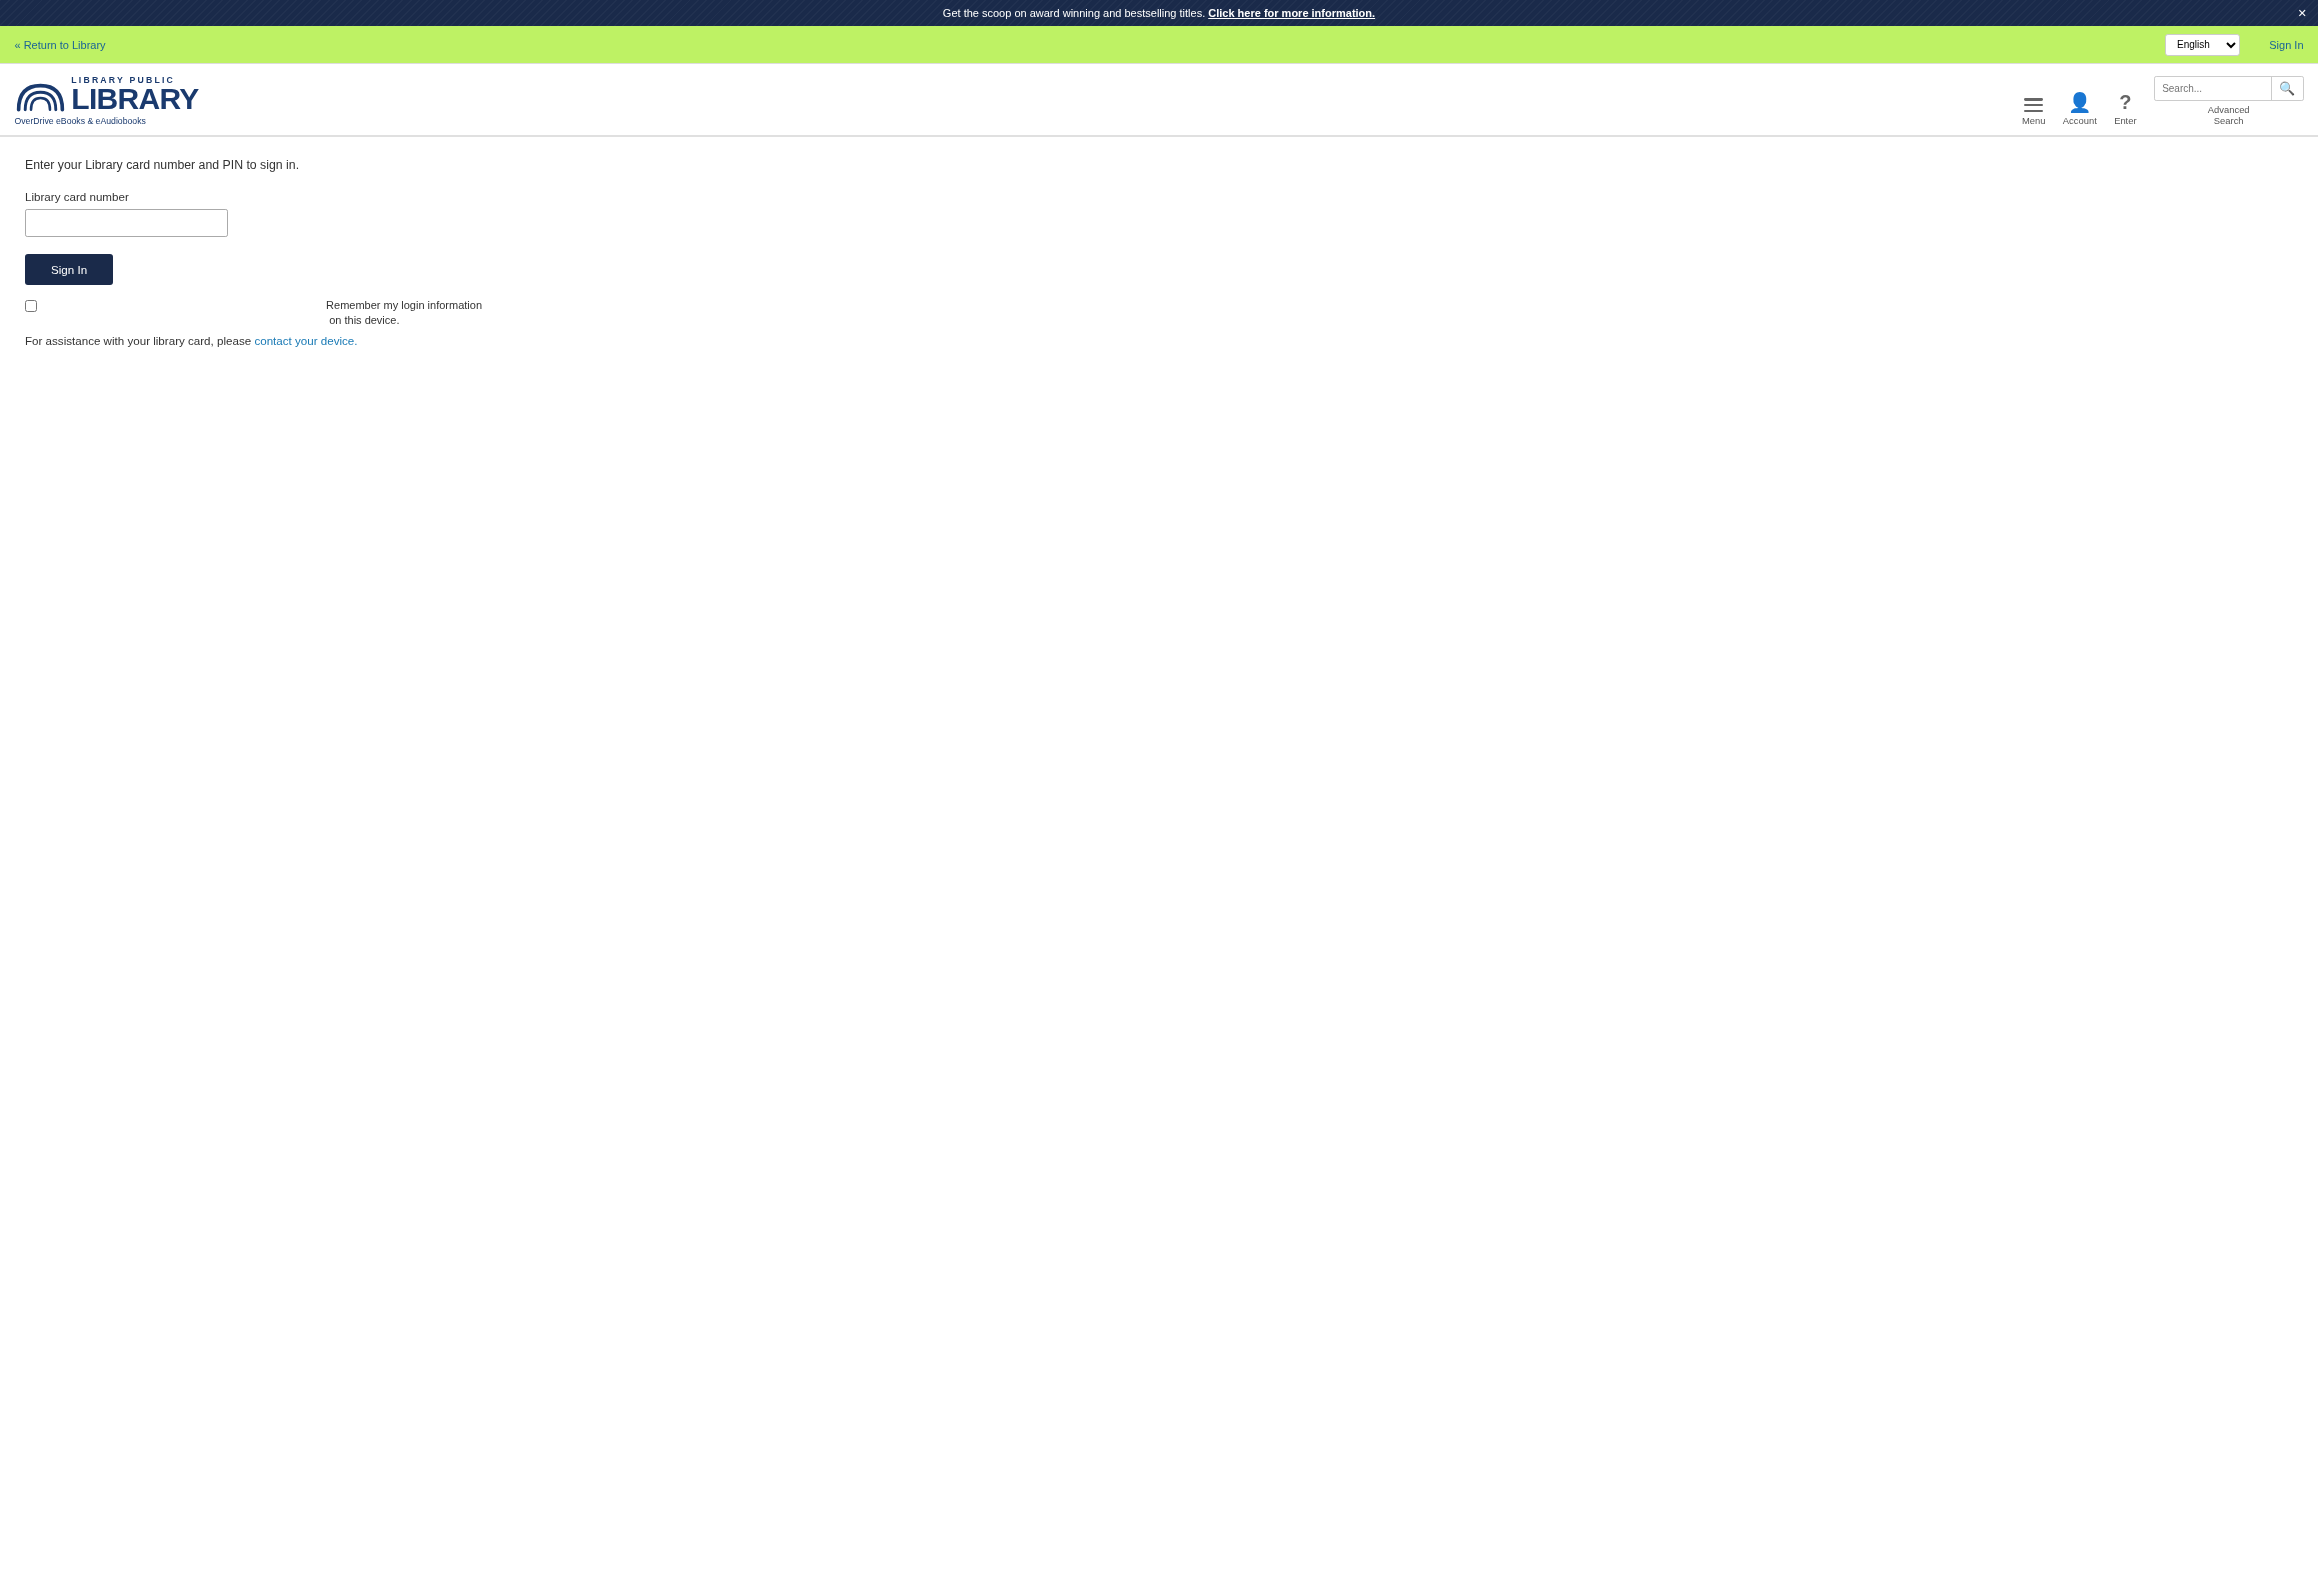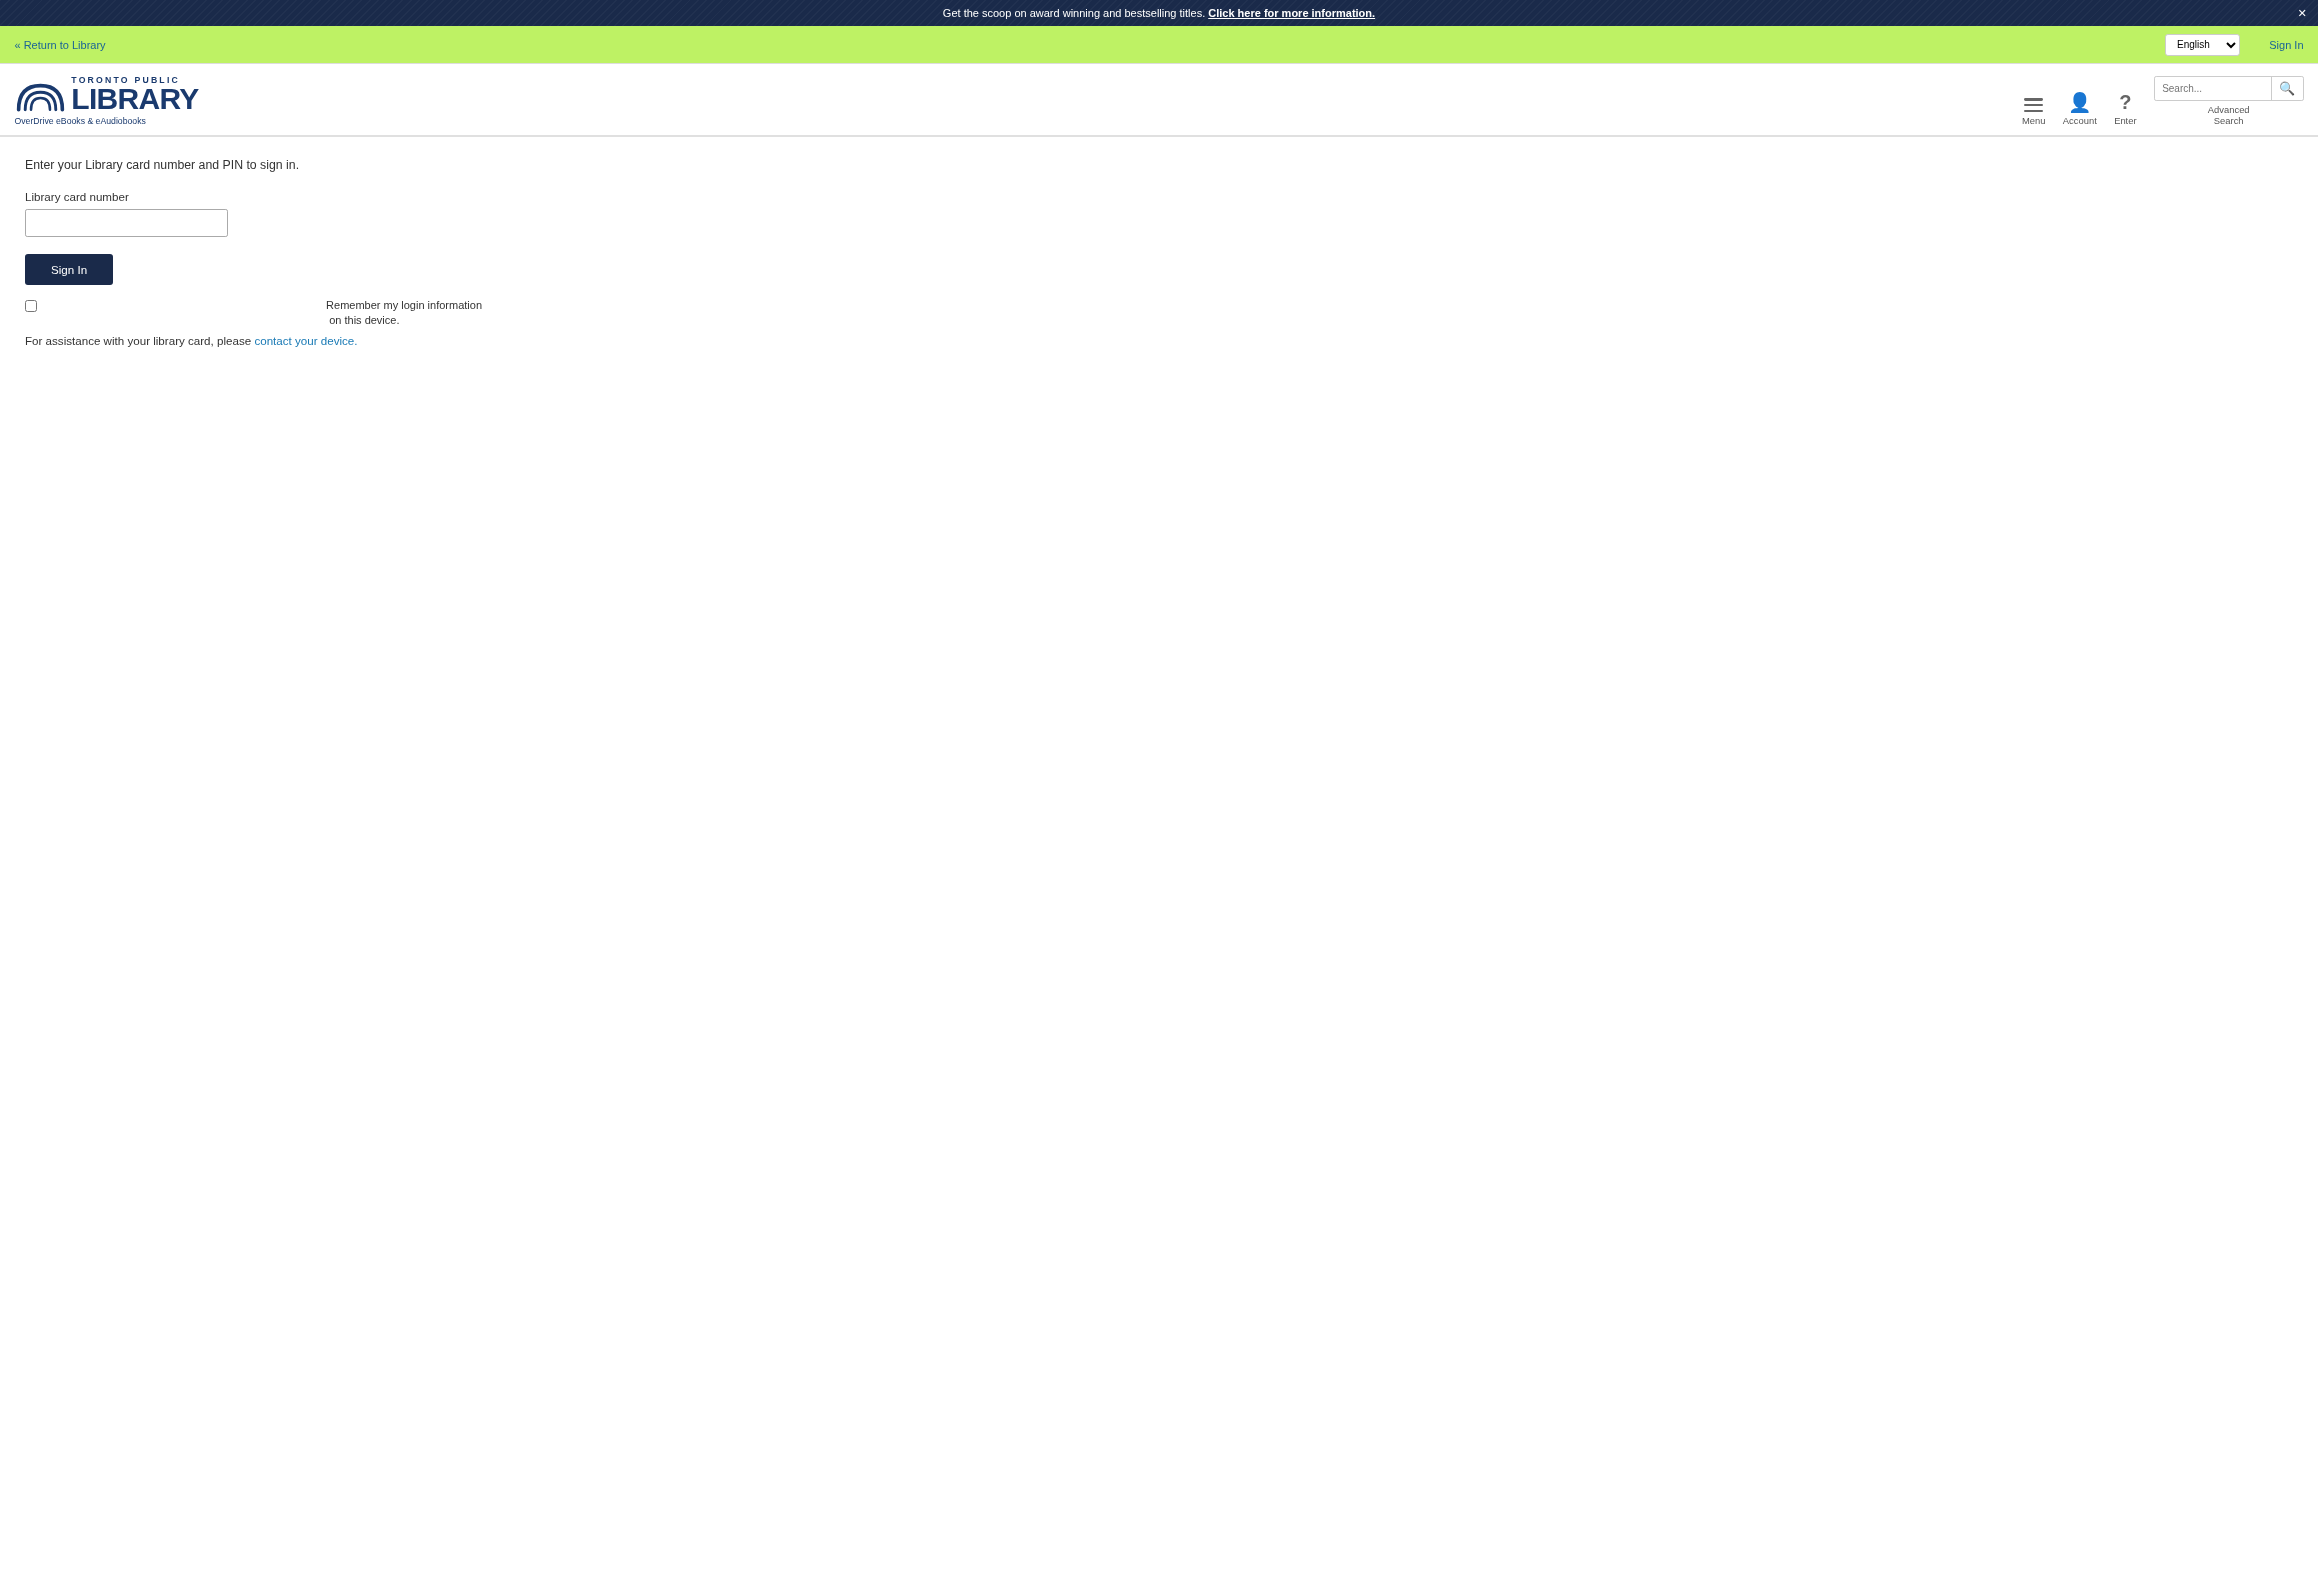--- a/index.html
+++ b/index.html
@@ -294,21 +294,21 @@
 
   <div class="logo-area">
     <div class="logo-svg-wrapper">
 
       <svg class="logo-arch" viewBox="0 0 70 40" xmlns="http://www.w3.org/2000/svg">
         <path d="M5,38 Q5,5 35,5 Q65,5 65,38" fill="none" stroke="#1a3a6e" stroke-width="5" stroke-linecap="round"></path>
         <path d="M14,38 Q14,14 35,14 Q56,14 56,38" fill="none" stroke="#1a3a6e" stroke-width="4" stroke-linecap="round"></path>
         <path d="M22,38 Q22,22 35,22 Q48,22 48,38" fill="none" stroke="#1a3a6e" stroke-width="3.5" stroke-linecap="round"></path>
       </svg>
       <div class="logo-text-block">
-        <span class="logo-top-text">TORONTO PUBLIC</span>
+        <span class="logo-top-text">LIBRARY PUBLIC</span>
         <span class="logo-library-text">LIBRARY</span>
       </div>
     </div>
     <span class="logo-sub">OverDrive eBooks &amp; eAudiobooks</span>
   </div>
 
   <div class="header-nav">
 
     <div class="nav-icon-item">
       <div class="hamburger-lines">

